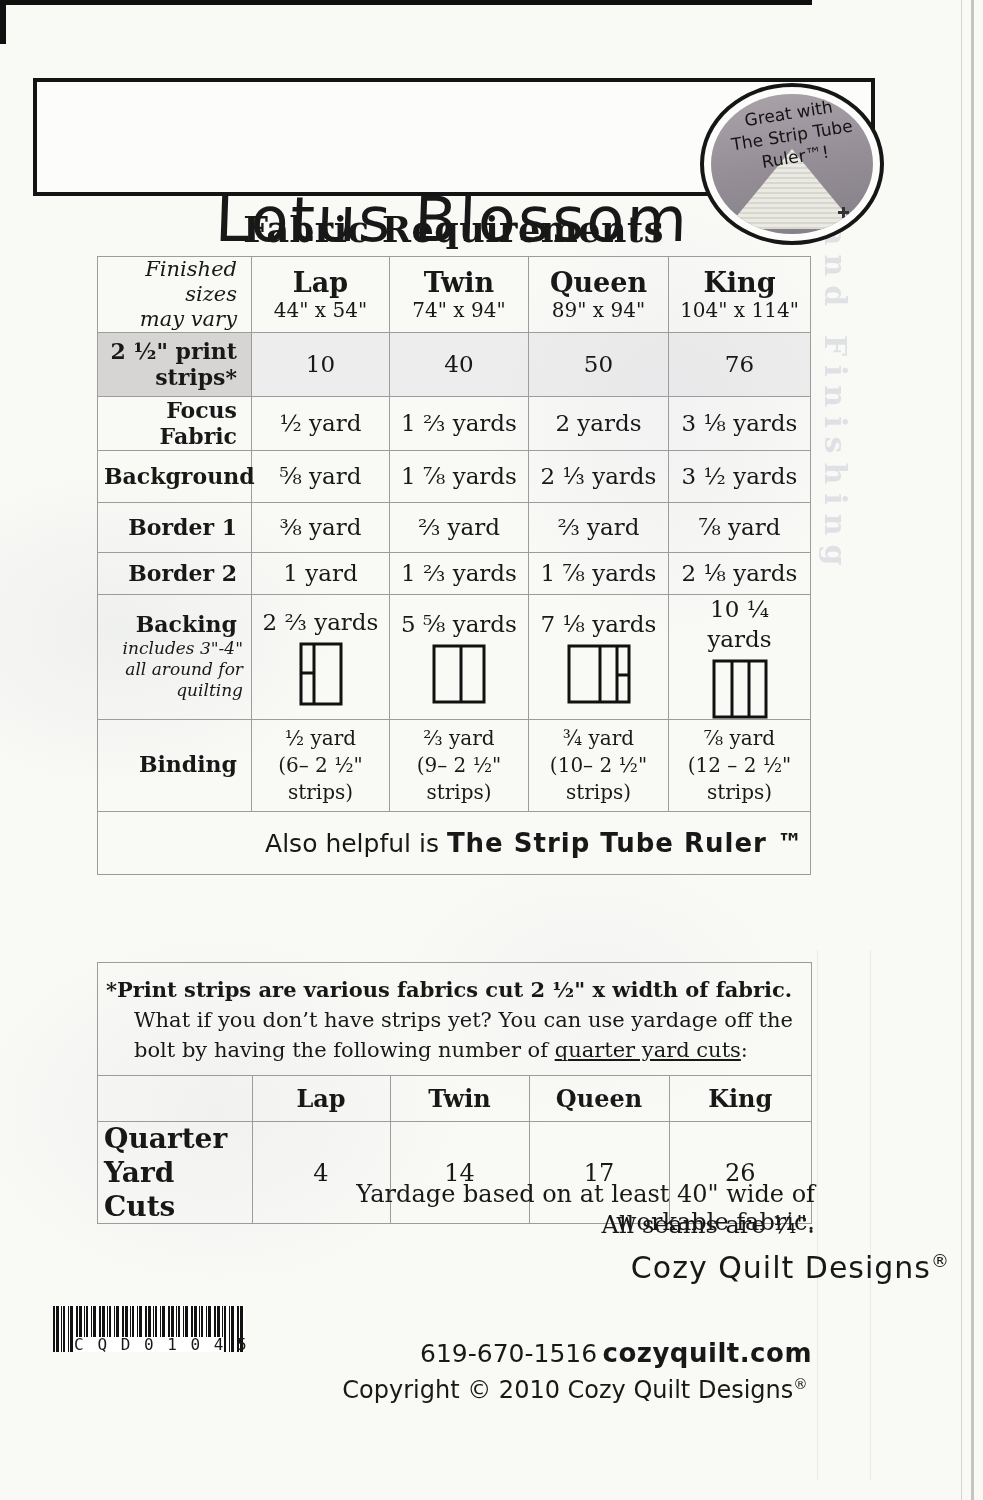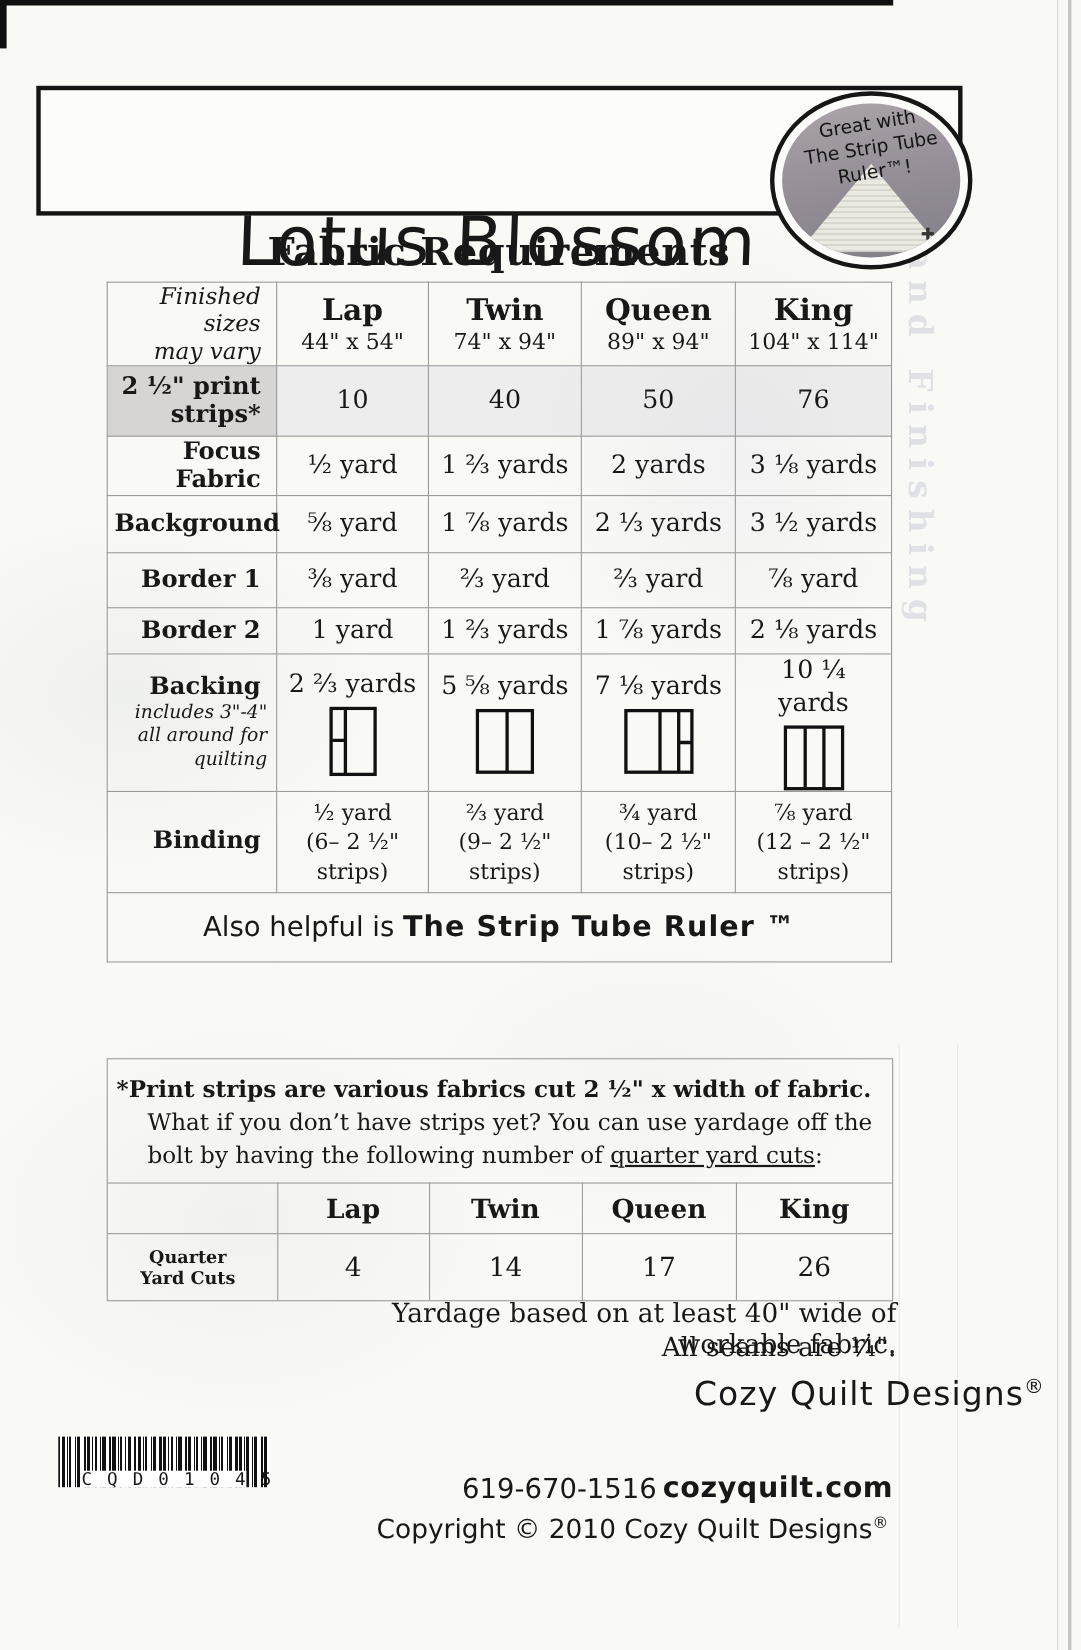--- a/index.html
+++ b/index.html
@@ -64,37 +64,37 @@
   .chname { text-align:center; font-size:27px; font-weight:bold; line-height:1.15; }
   .chsize { text-align:center; font-size:20px; }
   .dv { text-align:center; font-size:23px; white-space:pre-line; line-height:1.3; }
   .bindv { font-size:20px; line-height:1.35; }
   td.shade-label { background:#d7d5d3; }
   td.shade-data  { background:rgba(213,210,216,0.30); }
   td.top-align { vertical-align:top; padding-top:4px; }
   .sub { font-style:italic; font-weight:normal; font-size:17px; line-height:1.25;
     white-space:pre-line; text-align:right; padding-right:2px; }
   .bd { display:block; margin:4px auto 0 auto; }
-  .ah-cell { text-align:center; height:62px; }
+  .ah-cell { text-align:right; height:62px; }
   .ah-prefix { font-family:"DejaVu Sans",sans-serif; font-size:25px; }
   .ah-ruler  { font-family:"DejaVu Sans",sans-serif; font-weight:bold; font-size:26px; letter-spacing:1px; }
 
   
   .note-box { position:absolute; left:97px; top:962px; width:713px; border:1px solid #9c9c9c; }
   .note-par { padding:12px 16px 10px 8px; font-size:21px; line-height:1.42;
     padding-left:36px; text-indent:-28px; }
   .note-bold { font-weight:bold; }
   .note-underline { text-decoration:underline; }
   table.qt { border-collapse:collapse; table-layout:fixed; width:100%; }
   table.qt td { border:1px solid #9c9c9c; padding:0 6px; vertical-align:middle; }
   table.qt tr td:first-child { border-left:none; }
   table.qt tr td:last-child { border-right:none; }
   table.qt tr:last-child td { border-bottom:none; }
   .qh { text-align:center; font-weight:bold; font-size:24px; }
-  .qlabel { text-align:center; font-weight:bold; font-size:16px; line-height:1.2;
+  .qlabel { text-align:left; font-weight:bold; font-size:28px; line-height:1.2;
     white-space:pre-line; padding-right:8px; }
   .qv { text-align:center; font-size:24px; }
 
   
   .yardage-note { position:absolute; left:285px; top:1180px; width:530px;
     text-align:right; font-size:24px; }
   .seams-note { position:absolute; left:285px; top:1211px; width:530px;
     text-align:right; font-size:24px; }
   .hand { font-family:"DejaVu Sans","Liberation Sans",sans-serif; }
   .brand { position:absolute; left:200px; top:1250px; width:750px; text-align:right;

